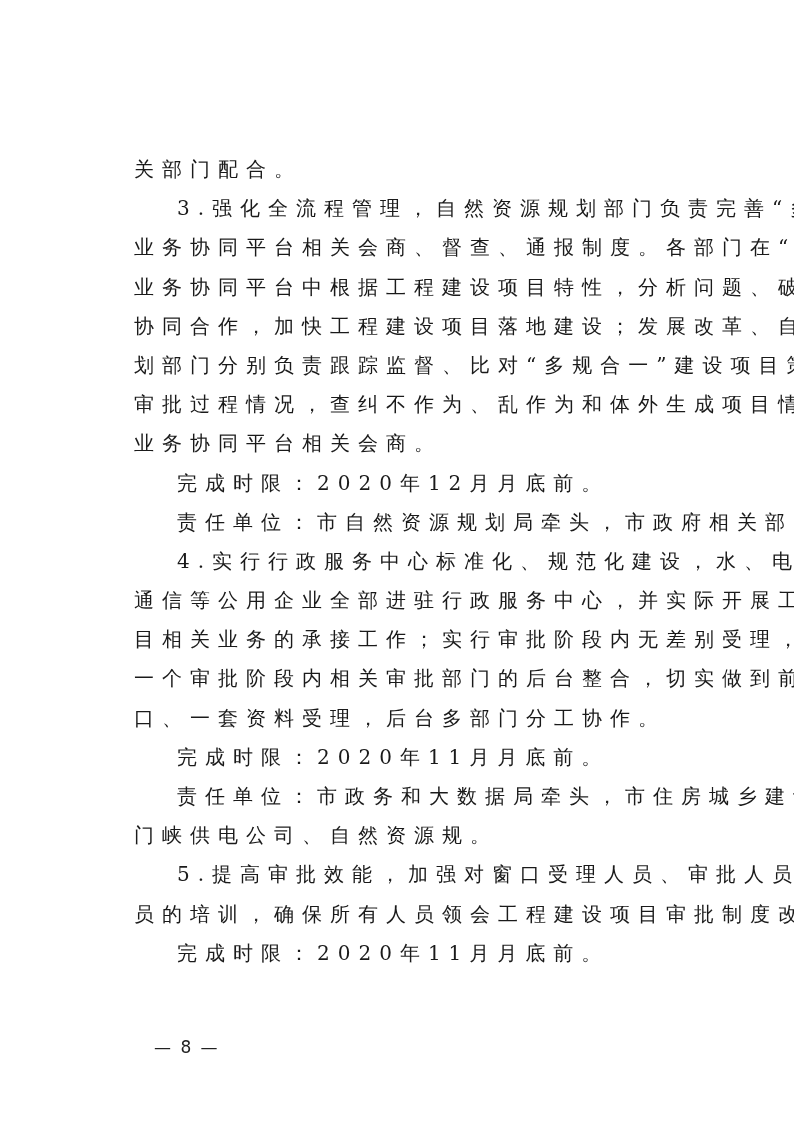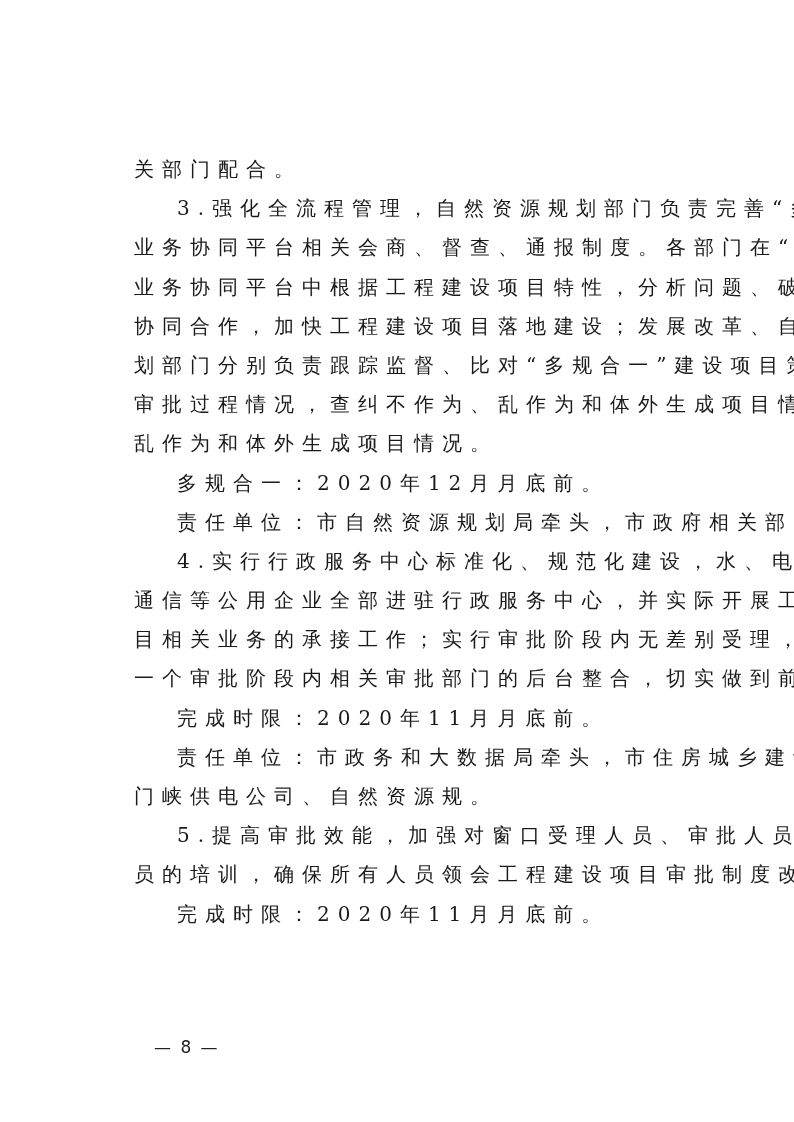--- a/index.html
+++ b/index.html
@@ -44,27 +44,28 @@
 
 <div class="page">
   <div class="body-text">
     <div class="line">关部门配合。</div>
     <div class="line indent">3.强化全流程管理，自然资源规划部门负责完善“多规合一”</div>
     <div class="line">业务协同平台相关会商、督查、通报制度。各部门在“多规合一”</div>
     <div class="line">业务协同平台中根据工程建设项目特性，分析问题、破解难题、</div>
     <div class="line">协同合作，加快工程建设项目落地建设；发展改革、自然资源规</div>
     <div class="line">划部门分别负责跟踪监督、比对“多规合一”建设项目策划生成、</div>
     <div class="line">审批过程情况，查纠不作为、乱作为和体外生成项目情况，督促</div>
-    <div class="line">乱作为和体外生成项目情况。</div>
-    <div class="line indent">多规合一：2020年12月月底前。</div>
+    <div class="line">业务协同平台相关会商。</div>
+    <div class="line indent">完成时限：2020年12月月底前。</div>
     <div class="line indent">责任单位：市自然资源规划局牵头，市政府相关部门配合。</div>
     <div class="line indent">4.实行行政服务中心标准化、规范化建设，水、电、气、热、</div>
     <div class="line">通信等公用企业全部进驻行政服务中心，并实际开展工程建设项</div>
     <div class="line">目相关业务的承接工作；实行审批阶段内无差别受理，重点加强</div>
     <div class="line">一个审批阶段内相关审批部门的后台整合，切实做到前台一个窗</div>
+    <div class="line">口、一套资料受理，后台多部门分工协作。</div>
     <div class="line indent">完成时限：2020年11月月底前。</div>
     <div class="line indent">责任单位：市政务和大数据局牵头，市住房城乡建设局、三</div>
     <div class="line">门峡供电公司、自然资源规。</div>
     <div class="line indent">5.提高审批效能，加强对窗口受理人员、审批人员和代办人</div>
     <div class="line">员的培训，确保所有人员领会工程建设项目审批制度改革精神，</div>
     <div class="line indent">完成时限：2020年11月月底前。</div>
   </div>
   <div class="page-number">— 8 —</div>
 </div>
 

